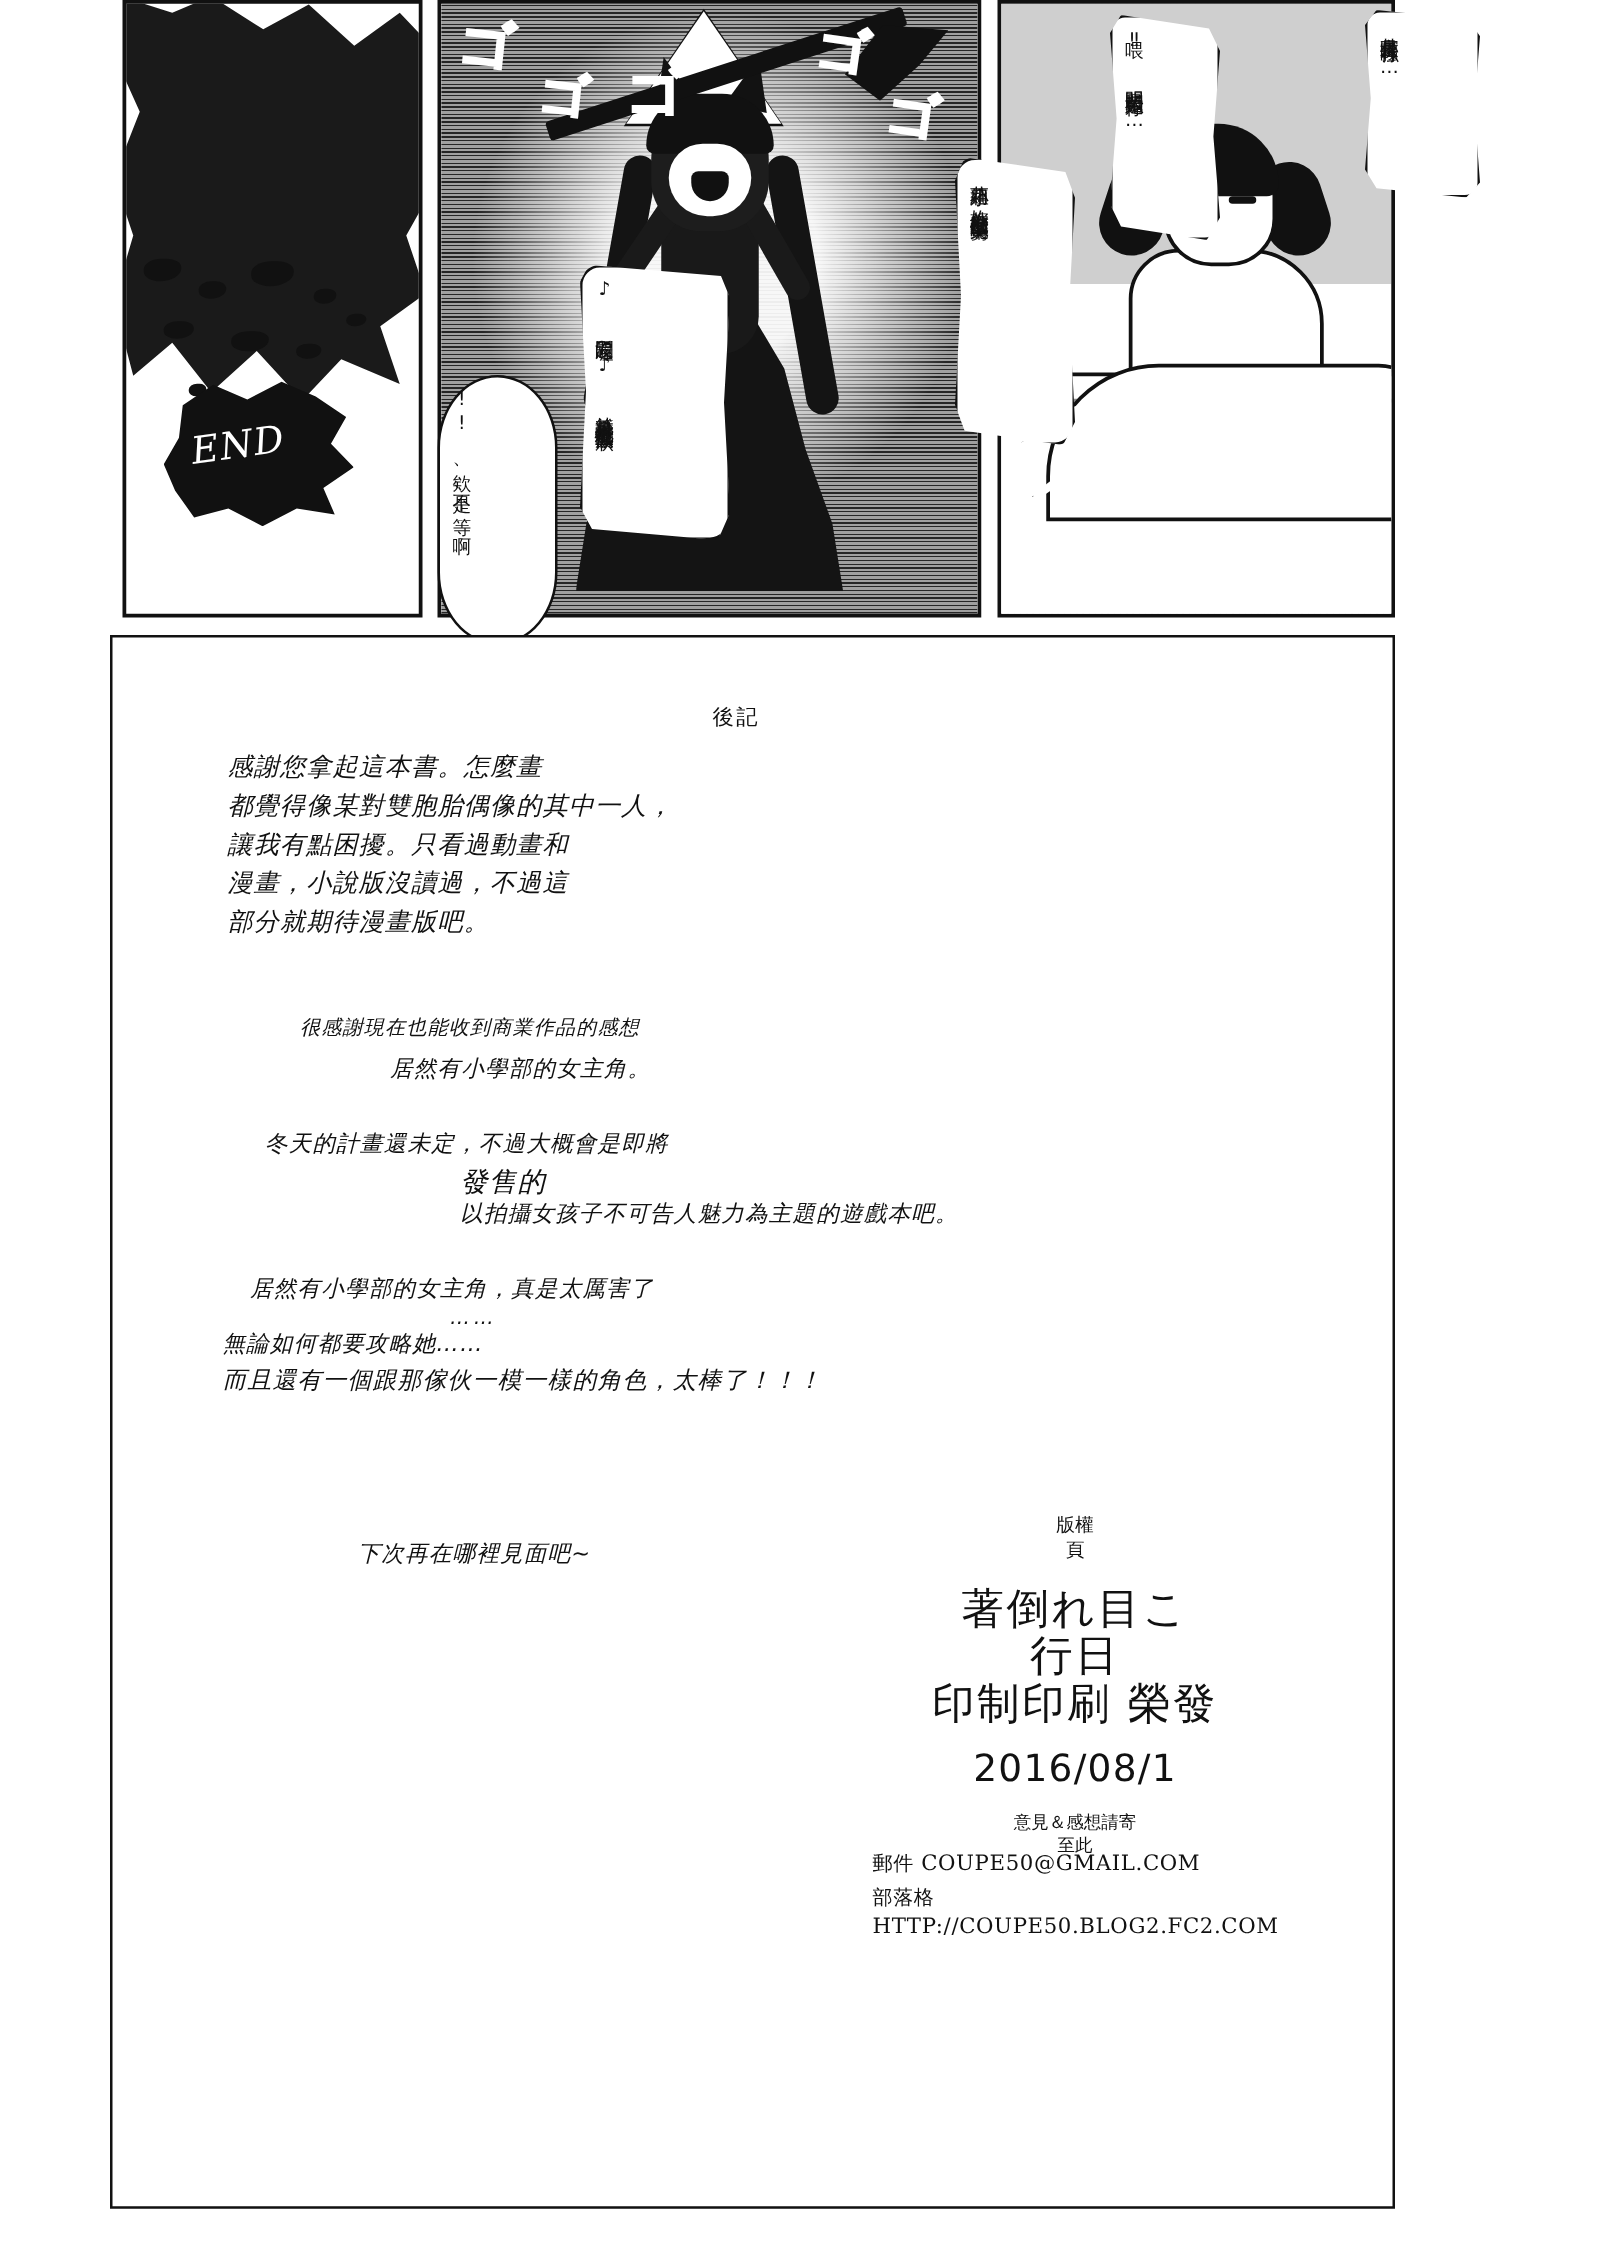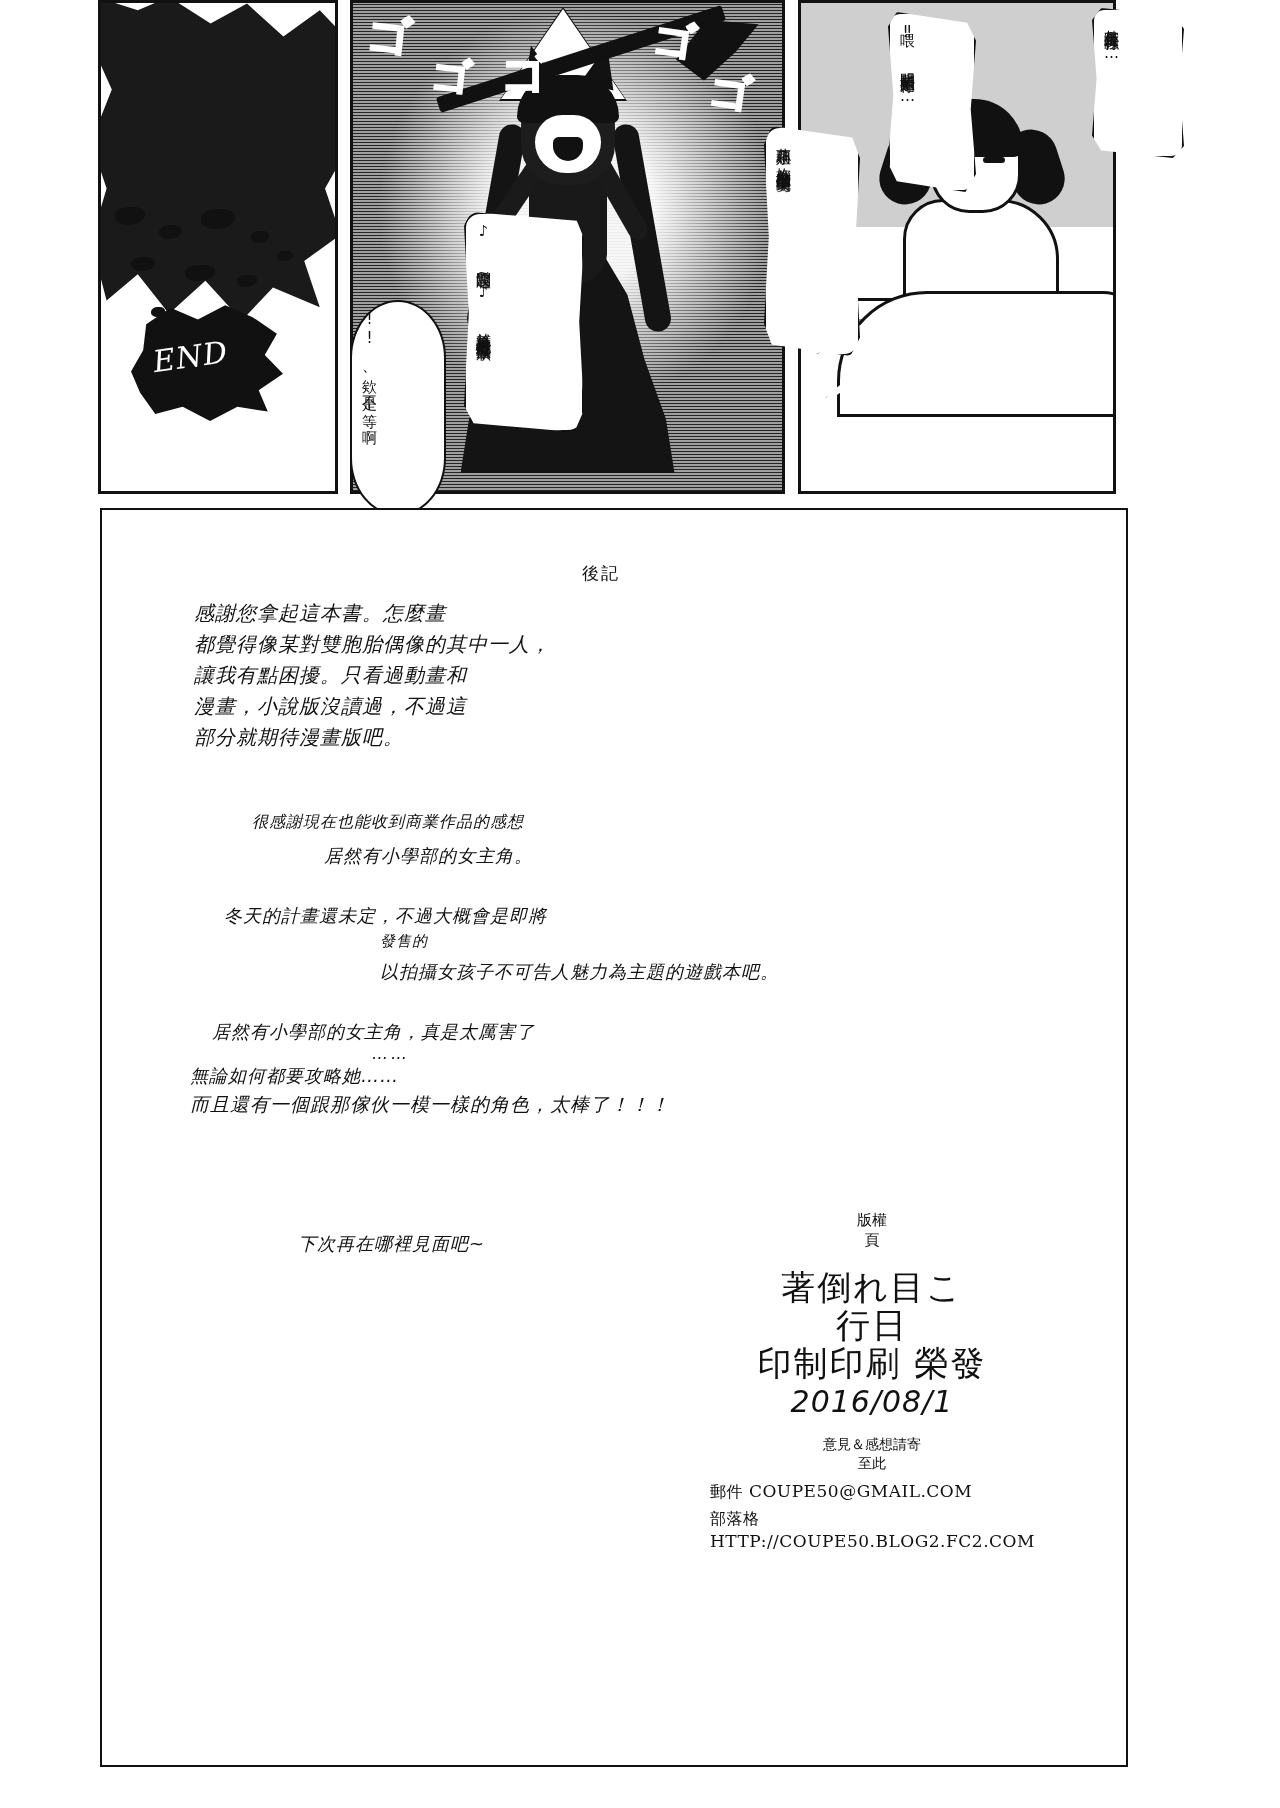--- a/index.html
+++ b/index.html
@@ -96,41 +96,41 @@
   .b-ok{left:366px;top:212px;width:120px;height:220px;border-radius:16px;
     clip-path:polygon(0% 6%,6% 0%,94% 4%,100% 12%,96% 50%,100% 90%,92% 100%,8% 96%,0% 88%,4% 46%);}
   .b-why{left:666px;top:126px;width:96px;height:230px;border-radius:16px;
     clip-path:polygon(0% 8%,8% 0%,92% 5%,100% 14%,95% 52%,100% 92%,90% 100%,8% 95%,0% 86%,5% 48%);}
   .b-hey{left:790px;top:12px;width:88px;height:180px;border-radius:12px;
     clip-path:polygon(0% 8%,10% 0%,90% 6%,100% 16%,94% 54%,100% 90%,88% 100%,10% 94%,0% 84%,6% 46%);}
   .b-cap{left:994px;top:8px;width:92px;height:150px;border-radius:12px;
     clip-path:polygon(0% 8%,10% 0%,90% 5%,100% 14%,95% 52%,100% 92%,88% 100%,10% 95%,0% 85%,5% 47%);}
 
   
-  .frame{position:absolute;left:100px;top:508px;width:1028px;height:1259px;border:2px solid #111;box-sizing:border-box;background:#fff;}
+  .frame{position:absolute;left:88px;top:508px;width:1028px;height:1259px;border:2px solid #111;box-sizing:border-box;background:#fff;}
   .afterword-title{position:absolute;left:480px;top:52px;font-size:17px;letter-spacing:2px;}
   .tx{position:absolute;font-size:20px;line-height:1.55;letter-spacing:1px;white-space:pre-line;font-style:italic;}
   .t1{left:92px;top:88px;}
   .t2{left:150px;top:300px;font-size:16px;}
   .t3{left:222px;top:332px;font-size:18px;}
   .t4{left:122px;top:392px;font-size:18px;}
-  .t5{left:278px;top:420px;font-size:15px;text-align:center;}
+  .t5{left:278px;top:420px;font-size:22px;text-align:center;}
   .t6{left:278px;top:448px;font-size:18px;}
   .t7{left:110px;top:508px;font-size:18px;}
   .t8{left:270px;top:532px;font-size:16px;letter-spacing:3px;}
   .t9{left:88px;top:552px;font-size:18px;}
   .t10{left:88px;top:580px;font-size:19px;}
   .t11{left:124px;top:652px;font-size:19px;}
   .t12{left:196px;top:720px;font-size:18px;}
 
   
   .colophon{position:absolute;left:560px;top:700px;width:420px;text-align:center;}
   .cp-head{font-size:15px;line-height:1.35;}
   .cp-grid{margin-top:17px;font-size:34px;line-height:1.12;letter-spacing:2px;font-weight:500;}
-  .cp-date{font-size:30px;letter-spacing:1px;margin-top:2px;font-style:italic;}
+  .cp-date{font-size:30px;letter-spacing:1px;margin-top:16px;}
   .cp-note{font-size:14px;line-height:1.35;margin-top:16px;}
   .contact{position:absolute;left:608px;top:968px;font-size:17px;line-height:1.6;letter-spacing:.5px;}
   .contact .lbl{font-size:16px;}
   .mono{font-family:"DejaVu Serif","Liberation Serif",serif;letter-spacing:.5px;}
 </style>
 </head>
 <body>
 
 <div class="page">
 

